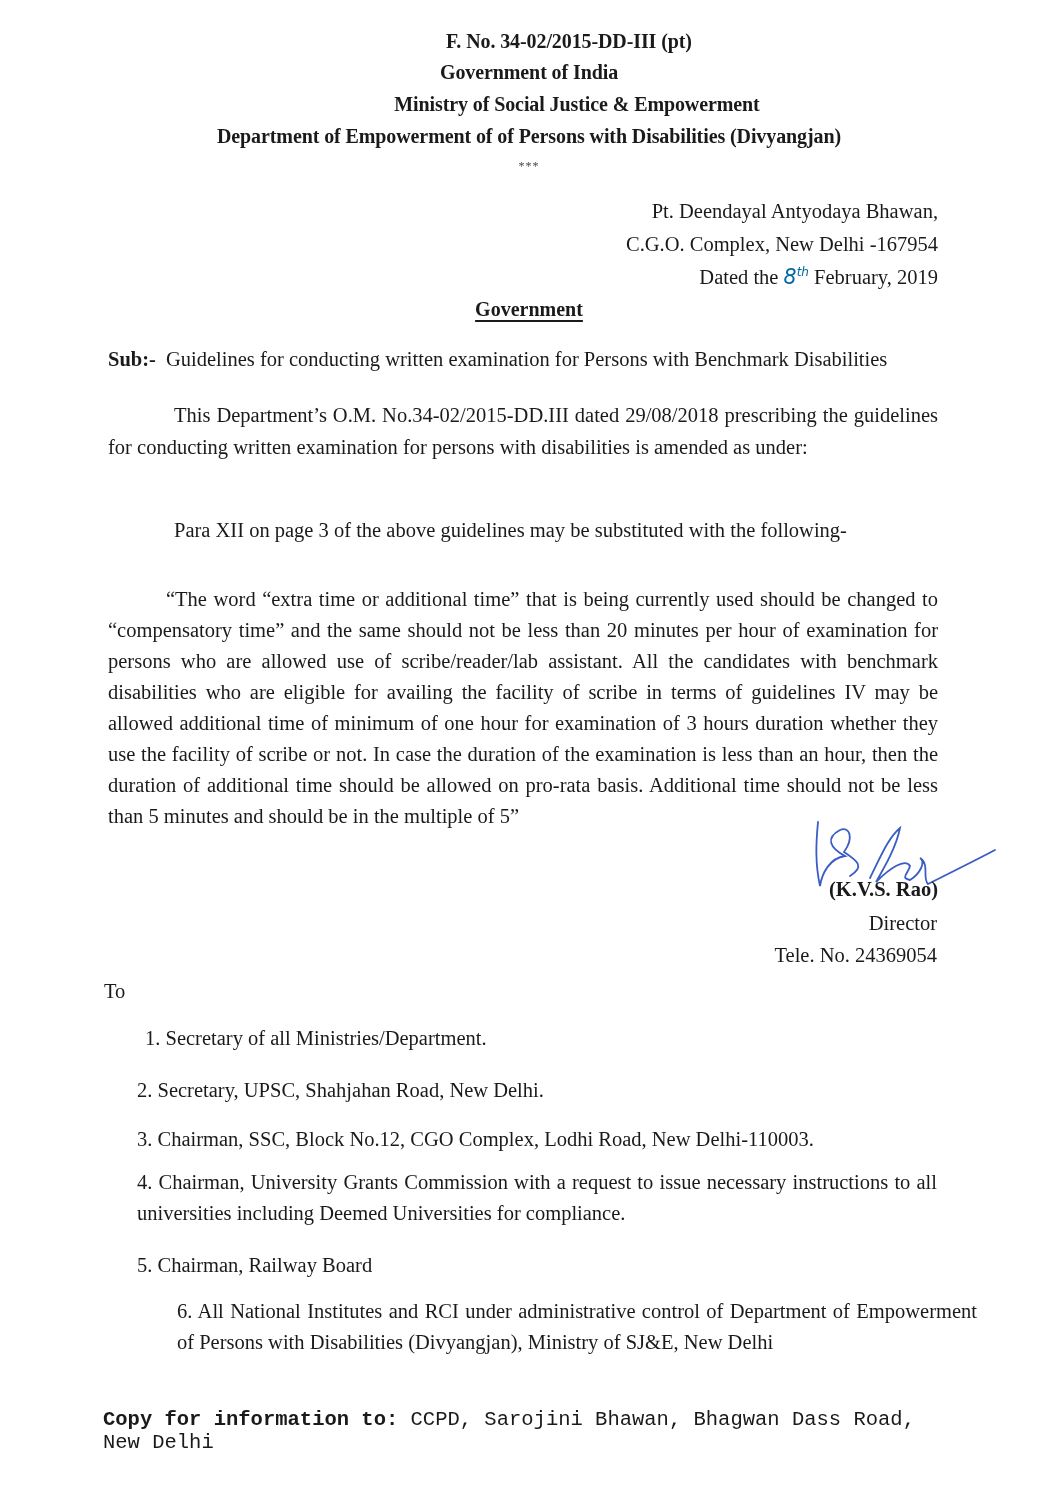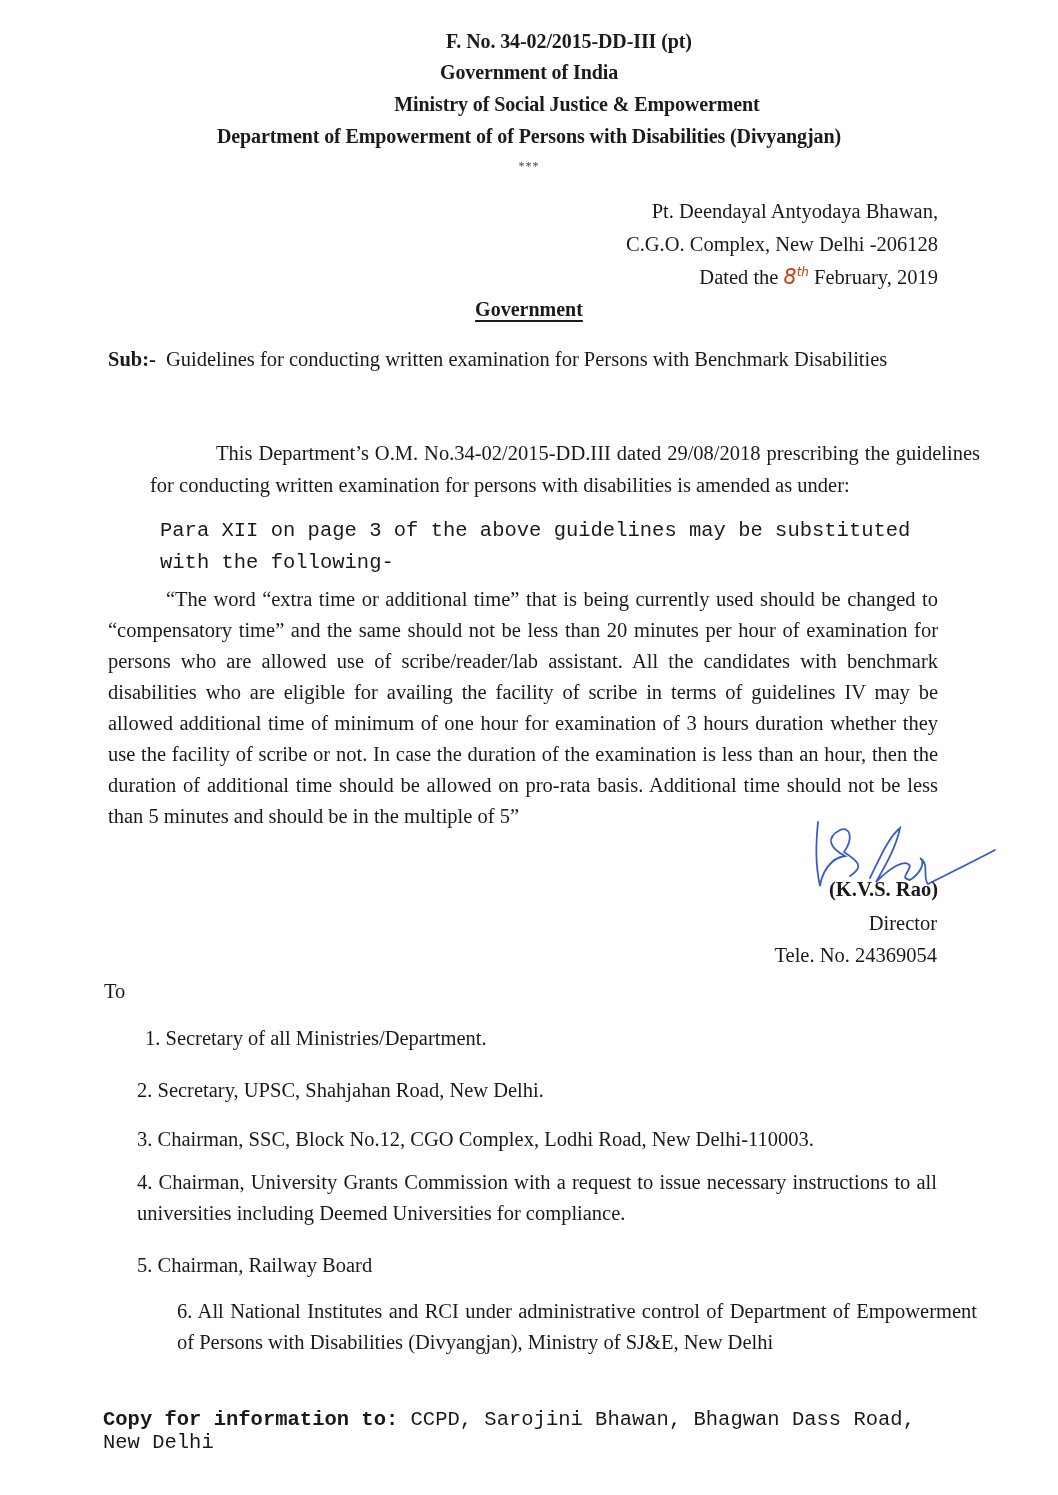--- a/index.html
+++ b/index.html
@@ -10,56 +10,56 @@
     }
     .page { position: absolute; inset: 0; }
     .abs { position: absolute; }
     .center { text-align: center; left: 0; width: 1058px; }
     .bold { font-weight: bold; }
     .hdr { font-size: 20px; font-weight: bold; letter-spacing: -0.1px; }
     .stars { font-size: 12px; letter-spacing: 1px; color: #444; }
     .right { text-align: right; right: 120px; }
     .justify { text-align: justify; text-align-last: auto; }
     .line { line-height: 31.5px; }
-    .hand { color: #c2410c; font-family: "DejaVu Sans", sans-serif; font-style: italic; }
+    .hand { color: #0369a1; font-family: "DejaVu Sans", sans-serif; font-style: italic; }
     .title { font-weight: bold; font-size: 20px; text-decoration: underline; text-underline-offset: 4px; }
     .sub-label { font-weight: bold; }
     .list-item { position: absolute; left: 137px; width: 800px; line-height: 31px; }
   </style>
 </head>
 <body>
 
 <div class="page">
 
   <div class="abs center hdr" style="top:30px;padding-left:40px;">F. No. 34-02/2015-DD-III (pt)</div>
   <div class="abs center hdr" style="top:61px;">Government of India</div>
   <div class="abs center hdr" style="top:93px;padding-left:48px;">Ministry of Social Justice &amp; Empowerment</div>
   <div class="abs center hdr" style="top:125px;">Department of Empowerment of of Persons with Disabilities (Divyangjan)</div>
   <div class="abs center stars" style="top:159px;">***</div>
 
   <div class="abs right" style="top:200px;">Pt. Deendayal Antyodaya Bhawan,</div>
-  <div class="abs right" style="top:233px;">C.G.O. Complex, New Delhi -206128</div>
+  <div class="abs right" style="top:233px;">C.G.O. Complex, New Delhi -167954</div>
   <div class="abs right" style="top:265px;">
     <span>Dated the</span>
     <span class="hand"><span>8</span><sup style="font-size:12px;">th</sup></span>
     <span>February, 2019</span>
   </div>
 
   <div class="abs center" style="top:298px;">
     <span class="title">Government</span>
   </div>
 
   <div class="abs line" style="top:344px; left:108px; width:830px;">
     <span class="sub-label abs" style="left:0; top:0;">Sub:-</span>
     <div class="justify" style="margin-left:58px;">Guidelines for conducting written examination for Persons with Benchmark Disabilities</div>
   </div>
 
-  <div class="abs justify line" style="top:438px; left:108px; width:830px; text-indent:66px;margin-left:42px;">This Department’s O.M. No.34-02/2015-DD.III dated 29/08/2018 prescribing the guidelines for conducting written examination for persons with disabilities is amended as under:</div>
+  <div class="abs justify line" style="top:400px; left:108px; width:830px; text-indent:66px;">This Department’s O.M. No.34-02/2015-DD.III dated 29/08/2018 prescribing the guidelines for conducting written examination for persons with disabilities is amended as under:</div>
 
-  <div class="abs line" style="top:515px; left:160px; width:770px;font-family:Liberation Mono, monospace;">Para XII on page 3 of the above guidelines may be substituted with the following-</div>
+  <div class="abs line" style="top:515px; left:174px; width:770px;">Para XII on page 3 of the above guidelines may be substituted with the following-</div>
 
   <div class="abs justify" style="top:584px; left:108px; width:830px; text-indent:58px; line-height:31px;">“The word “extra time or additional time” that is being currently used should be changed to “compensatory time” and the same should not be less than 20 minutes per hour of examination for persons who are allowed use of scribe/reader/lab assistant. All the candidates with benchmark disabilities who are eligible for availing the facility of scribe in terms of guidelines IV  may be allowed additional time of minimum of one hour for examination of 3 hours duration whether they use the facility of scribe or not. In case the duration of the examination is less than an hour, then the duration of additional time should be allowed on pro-rata basis. Additional time should not be less than 5 minutes and should be in the multiple of 5”</div>
 
   <svg class="abs" style="top:818px; left:810px;" width="190" height="75" viewBox="0 0 190 75">
     <path d="M8 4 C 6 25, 5 45, 10 68 C 12 55, 20 40, 35 38 C 20 30, 15 20, 30 12 C 40 8, 44 20, 34 34 C 46 42, 56 48, 40 58 M 60 60 C 70 40, 78 20, 90 10 C 86 30, 74 50, 66 64 C 80 50, 95 40, 100 48 C 98 56, 90 60, 100 62 C 110 56, 116 44, 110 40 C 120 46, 112 60, 118 66 C 150 50, 170 40, 185 32" fill="none" stroke="#3b5cc4" stroke-width="1.8" stroke-linecap="round"></path>
   </svg>
   <div class="abs bold" style="top:878px; right:120px;margin-left:33px;">(K.V.S. Rao)</div>
   <div class="abs" style="top:912px; right:121px;">Director</div>
   <div class="abs" style="top:944px; right:121px;">Tele. No. 24369054</div>
 

